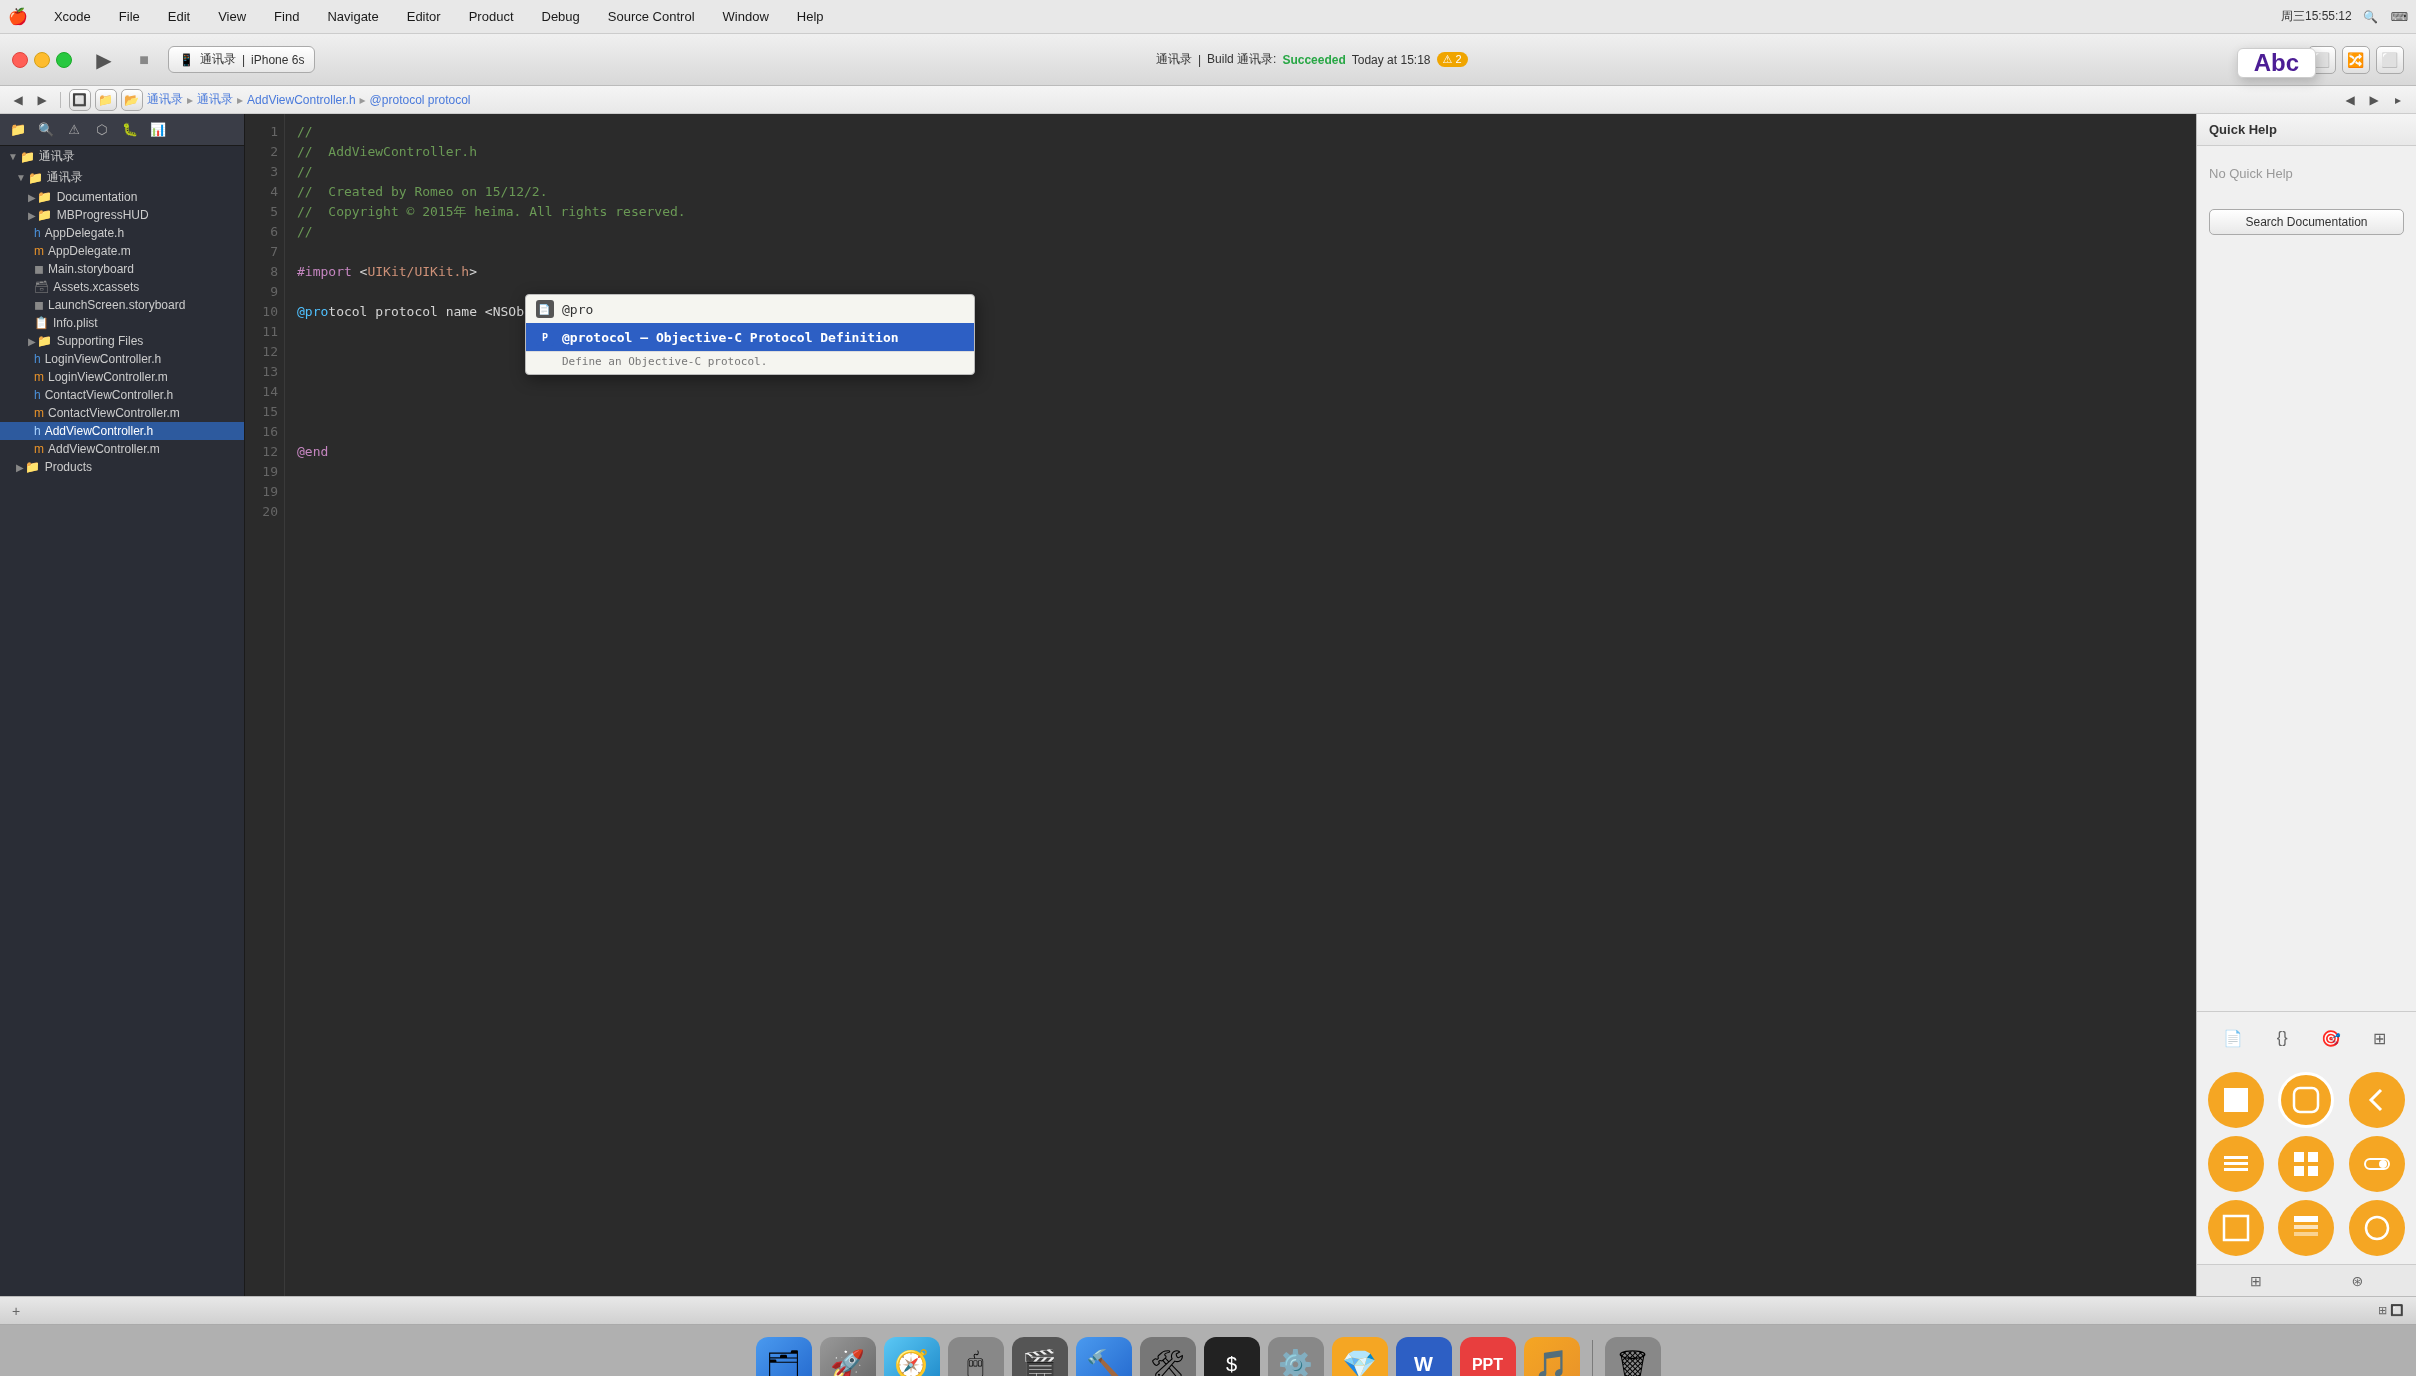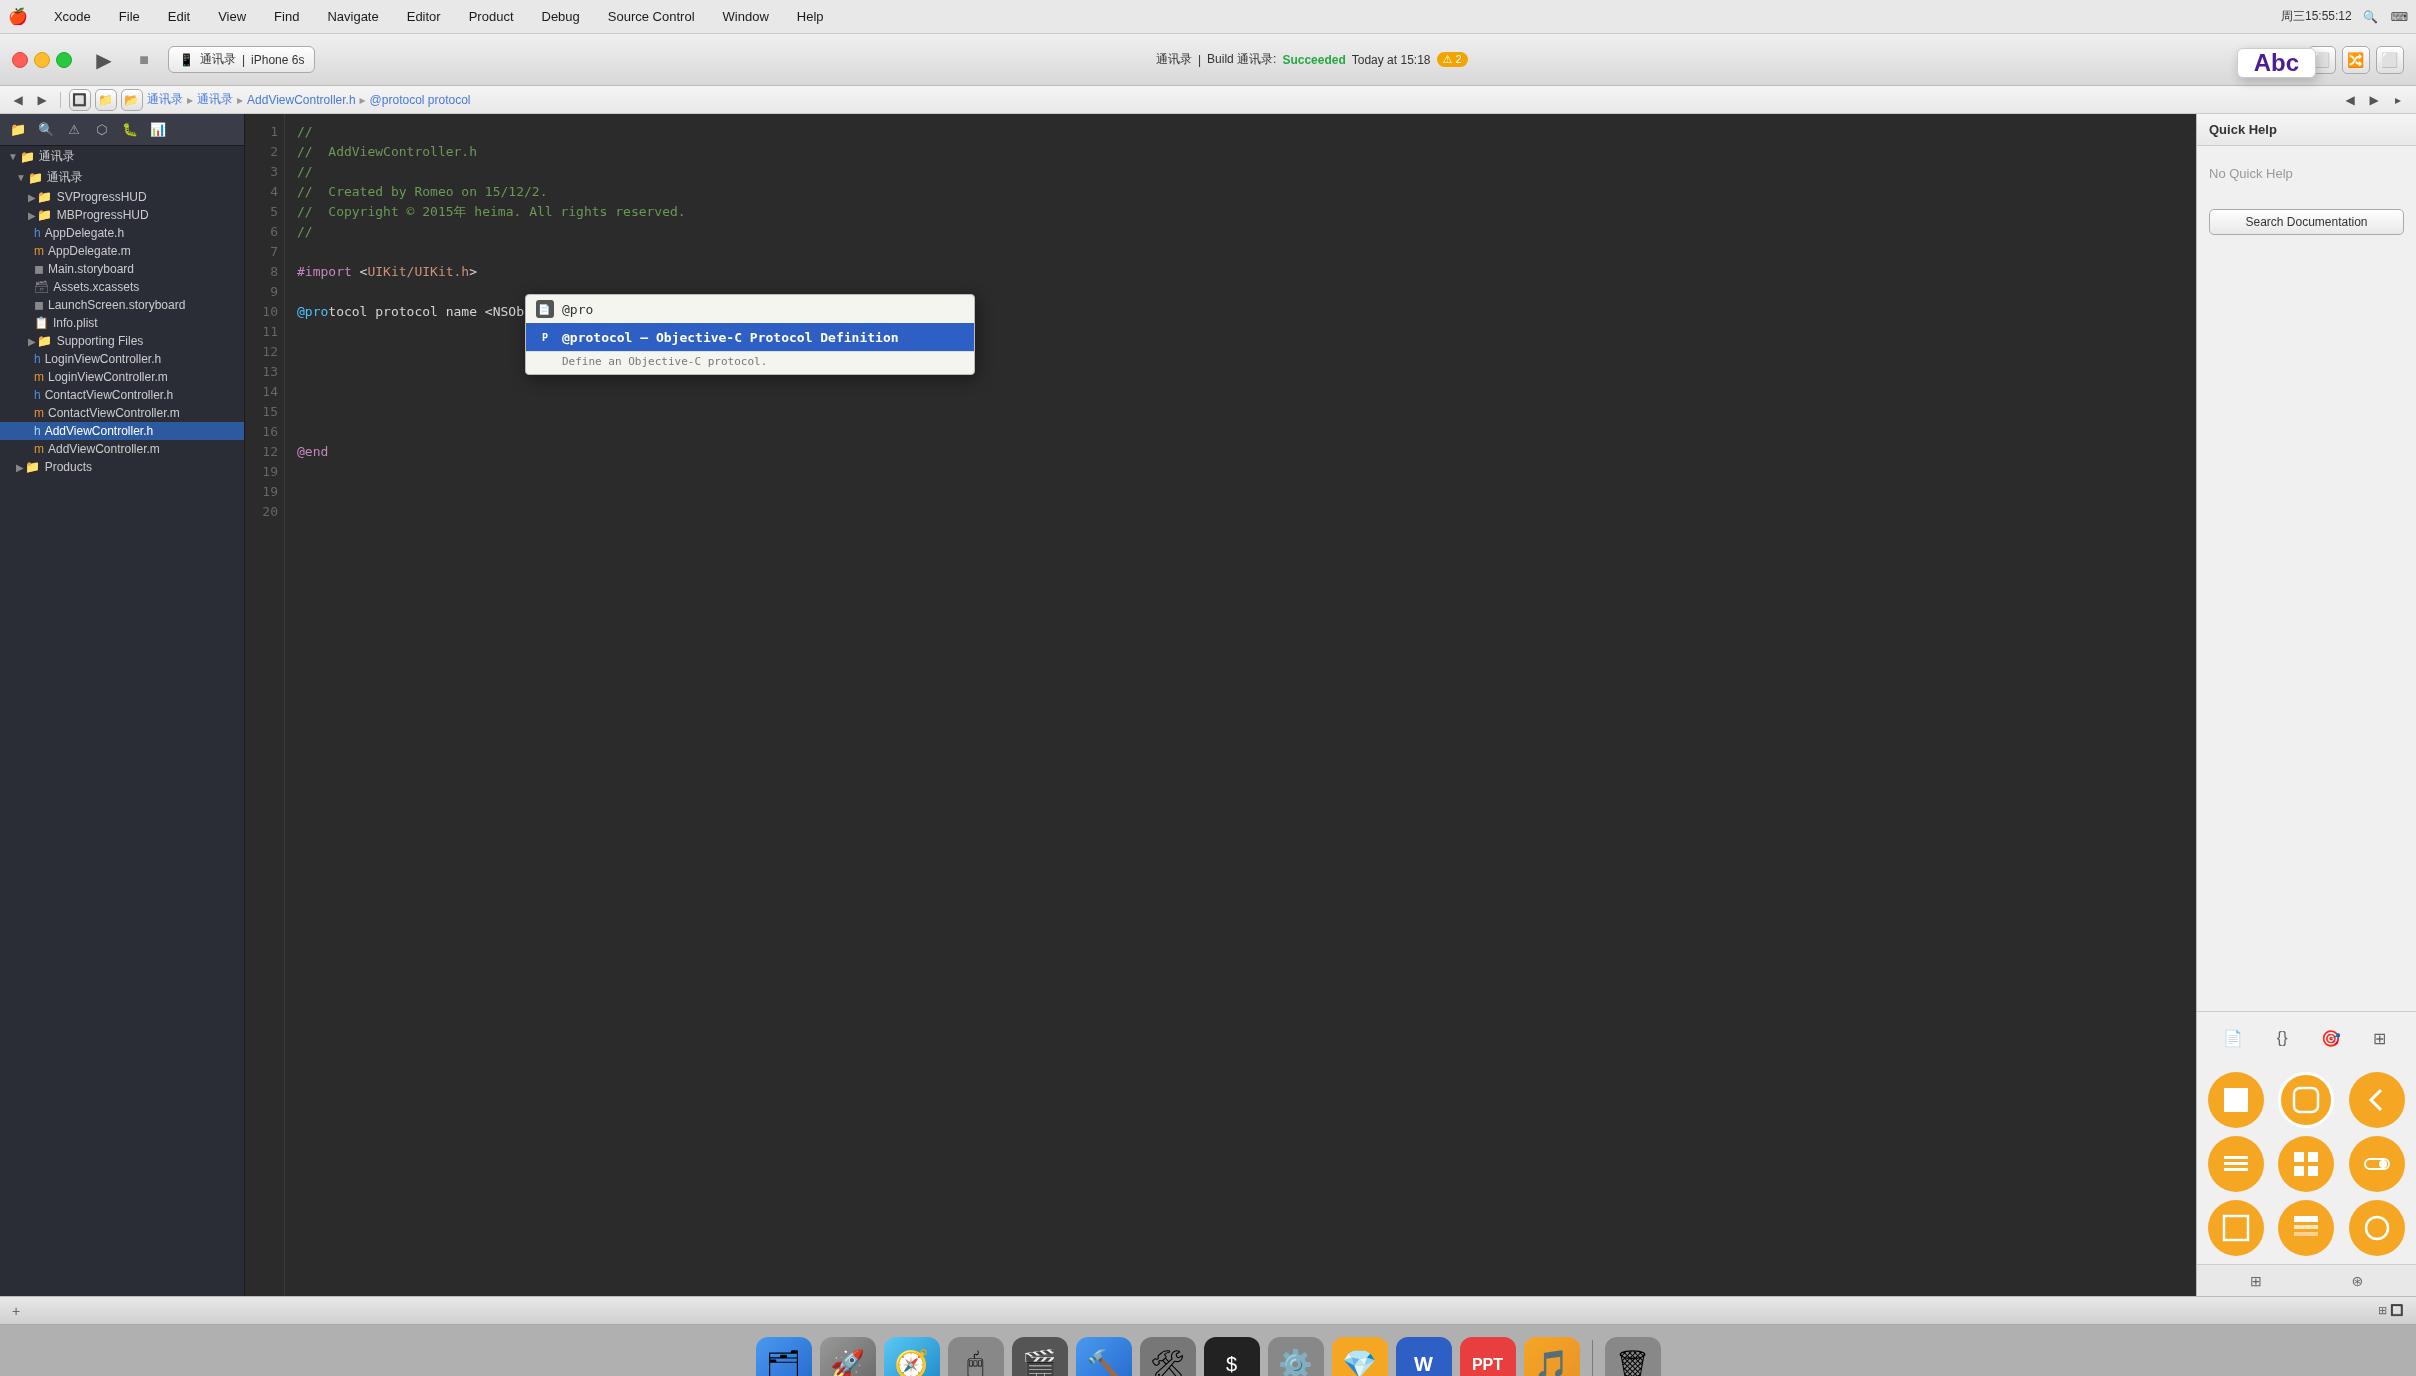--- a/index.html
+++ b/index.html
@@ -460,21 +460,21 @@
       <span>通讯录</span>
     </div>
     <div class="sidebar-item" style="padding-left:16px;">
       <span class="disclosure">▼</span>
       <span class="sidebar-icon folder-icon">📁</span>
       <span>通讯录</span>
     </div>
     <div class="sidebar-item" style="padding-left:28px;">
       <span class="disclosure">▶</span>
       <span class="sidebar-icon folder-icon">📁</span>
-      <span>SVProgressHUD</span>
+      <span>Documentation</span>
     </div>
     <div class="sidebar-item" style="padding-left:28px;">
       <span class="disclosure">▶</span>
       <span class="sidebar-icon folder-icon">📁</span>
       <span>MBProgressHUD</span>
     </div>
     <div class="sidebar-item" style="padding-left:34px;">
       <span class="sidebar-icon file-icon-blue">h</span>
       <span>AppDelegate.h</span>
     </div>

